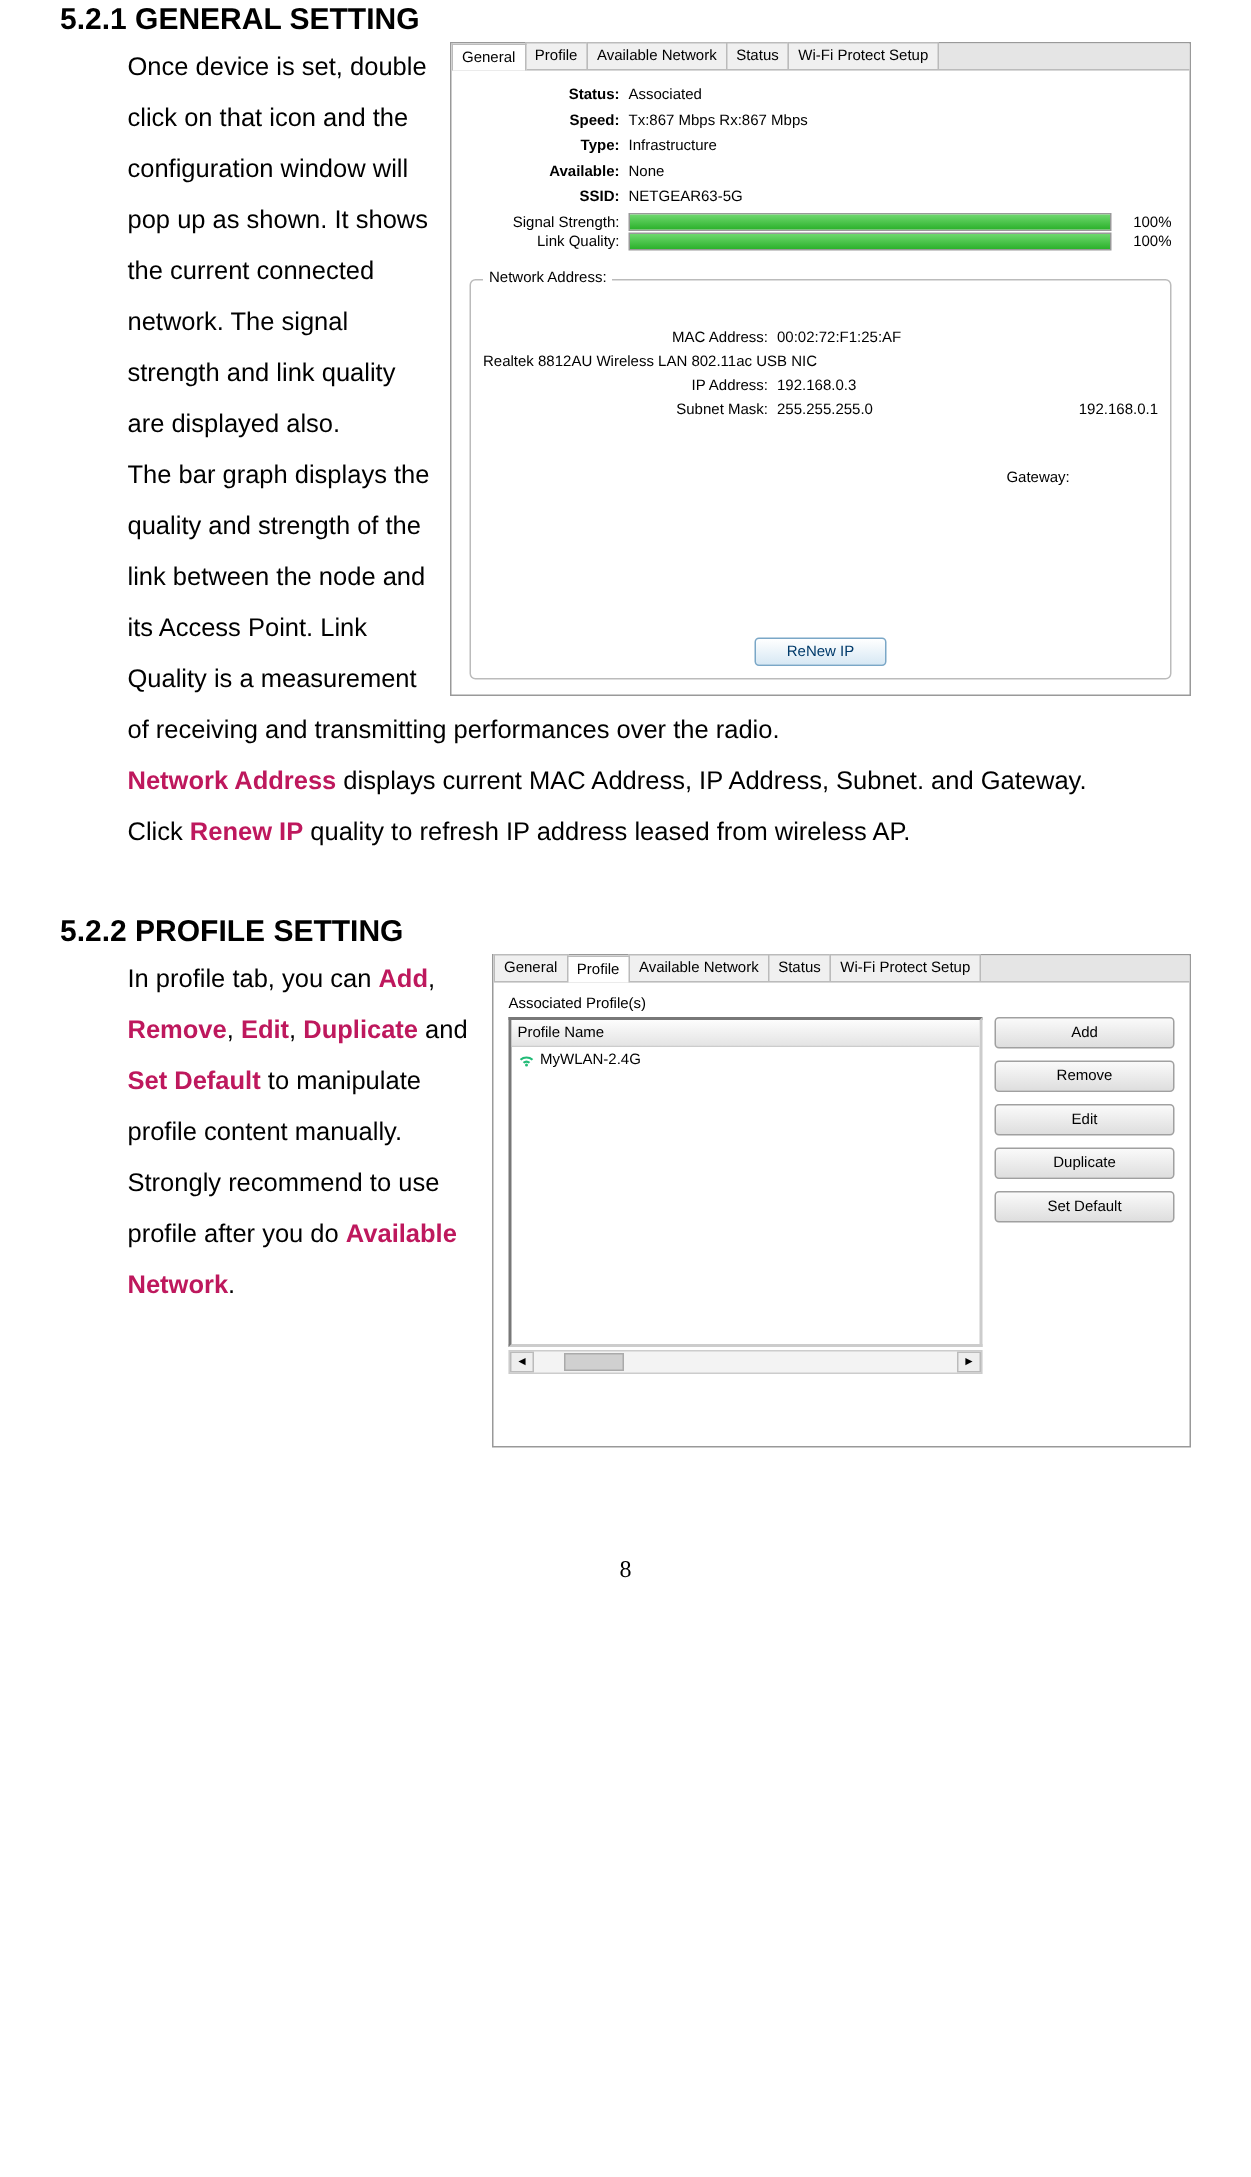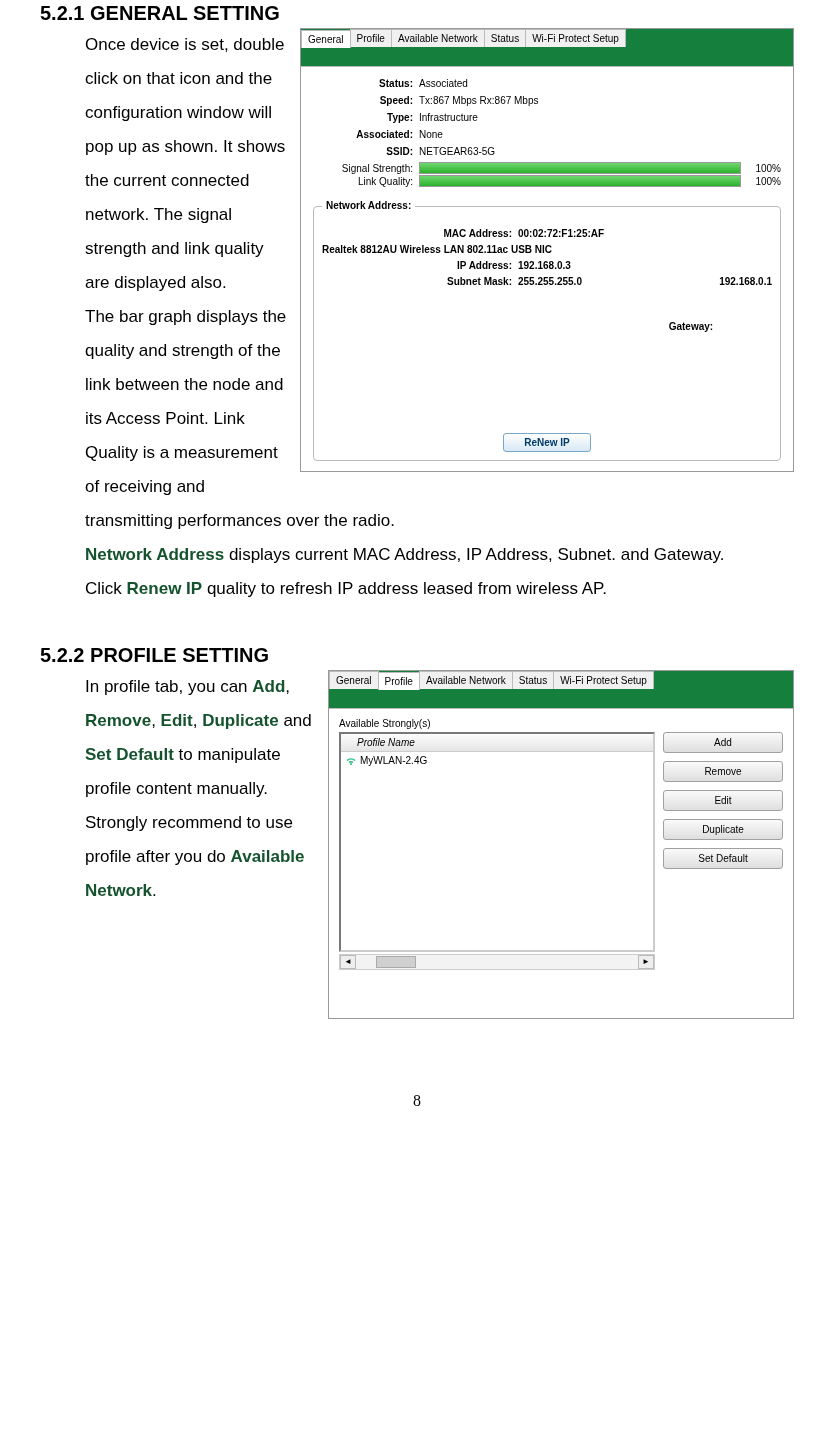--- a/index.html
+++ b/index.html
@@ -13,53 +13,53 @@
     padding: 0 40px 20px 40px;
   }
   .heading {
     font-weight: bold;
     font-size: 20px;
     margin: 0 0 2px 0;
     line-height: 1.3;
   }
   .section { display: flow-root; margin-bottom: 20px; }
   .body-text { margin-left: 45px; }
-  .blue-bold { color: #14532d; font-weight: bold; }
+  .blue-bold { color: #be185d; font-weight: bold; }
   .figure {
     float: right;
     border: 1px solid #999;
     background: #fff;
     font-family: Tahoma, Arial, sans-serif;
     font-size: 10px;
     line-height: 1.3;
     color: #000;
   }
   .fig1 { width: 494px; margin: 0 0 6px 8px; }
   .fig2 { width: 466px; margin: 0 0 6px 8px; }
-  .tabs { display: flex; border-bottom: 1px solid #bbb; height: 38px; align-items: flex-start; background: #15803d; }
+  .tabs { display: flex; border-bottom: 1px solid #bbb; height: 18px; align-items: flex-end; background: #e5e5e5; }
   .tab {
     padding: 2px 6px;
     border: 1px solid #bbb;
     border-bottom: none;
     margin-right: -1px;
     background: #f0f0f0;
     cursor: default;
     white-space: nowrap;
   }
   .tab.active { background: #fff; position: relative; top: 1px; }
   .panel { padding: 10px 12px; }
   .kv { display: flex; margin-bottom: 4px; }
   .kv .k { width: 100px; text-align: right; margin-right: 6px; font-weight: bold; }
   .kv .v { }
   .bar-row { display: flex; align-items: flex-start; margin-bottom: 0; }
   .bar-row .k { width: 100px; text-align: right; margin-right: 6px; }
   .bar-track { flex: 1; height: 12px; border: 1px solid #999; background: #fff; margin-right: 6px; position: relative; }
   .bar-fill { height: 100%; background: linear-gradient(to bottom, #6fd86f, #2bb12b); }
   .pct { width: 34px; text-align: right; }
-  .addr-box { border: 1px solid #bbb; border-radius: 4px; margin-top: 18px; padding-top: 12px; position: relative; font-weight: bold; }
+  .addr-box { border: 1px solid #bbb; border-radius: 4px; margin-top: 18px; padding-top: 24px; position: relative; }
   .addr-box .box-title { position: absolute; top: -8px; left: 8px; background: #fff; padding: 0 4px; color: #000; }
   .addr-grid { padding: 8px; }
   .addr-row { display: flex; margin-bottom: 3px; }
   .addr-row .ak { width: 190px; text-align: right; margin-right: 6px; }
   .addr-row .gk { text-align: left; }
   .addr-row .av { }
   .addr-row .g { margin-left: auto; display: flex; }
   .addr-row .g .ak2 { margin-right: 6px; margin-top: 45px; }
   .renew-wrap { text-align: center; margin-top: 100px; }
   .btn {
@@ -78,22 +78,21 @@
   .profile-list-wrap { flex: 1; }
   .profile-list {
     border: 2px inset #ccc;
     height: 220px;
     background: #fff;
     overflow: hidden;
   }
   .list-head {
     background: linear-gradient(to bottom,#fdfdfd,#e4e4e4);
     border-bottom: 1px solid #ccc;
-    padding: 2px 16px;
-    font-style: italic;
+    padding: 2px 4px;
   }
   .list-item { display: flex; align-items: center; padding: 2px 4px; gap: 3px; }
   .wifi-ico { width: 12px; height: 12px; display: inline-block; }
   .wifi-ico svg { width: 12px; height: 12px; display: block; }
   .button-col { width: 120px; display: flex; flex-direction: column; gap: 8px; }
   .btn2 {
     border: 1px solid #a0a0a0;
     background: linear-gradient(to bottom,#fafafa,#dedede);
     padding: 3px 0;
     text-align: center;
@@ -127,21 +126,21 @@
         </div>
       <div class="kv">
           <span class="k">Speed:</span>
           <span class="v">Tx:867 Mbps Rx:867 Mbps</span>
         </div>
       <div class="kv">
           <span class="k">Type:</span>
           <span class="v">Infrastructure</span>
         </div>
       <div class="kv">
-          <span class="k">Associated:</span>
+          <span class="k">Available:</span>
           <span class="v">None</span>
         </div>
       <div class="kv">
           <span class="k">SSID:</span>
           <span class="v">NETGEAR63-5G</span>
         </div>
       <div class="bar-row">
         <span class="k">Signal Strength:</span>
         <div class="bar-track">
             <div class="bar-fill" style="width:100%"></div>
@@ -199,21 +198,21 @@
 
   <div class="figure fig2">
     <div class="tabs">
       <div class="tab">General</div>
       <div class="tab active">Profile</div>
       <div class="tab">Available Network</div>
       <div class="tab">Status</div>
       <div class="tab">Wi-Fi Protect Setup</div>
     </div>
     <div class="panel2">
-      <div class="avail-label">Available Strongly(s)</div>
+      <div class="avail-label">Associated Profile(s)</div>
       <div class="profile-body">
         <div class="profile-list-wrap">
           <div class="profile-list">
             <div class="list-head">Profile Name</div>
             <div class="list-item">
               <span class="wifi-ico">
                 <svg viewBox="0 0 24 24">
                     <path fill="#2b7" d="M12 20a2 2 0 100-4 2 2 0 000 4zm-5-6a8 8 0 0110 0l-2 2a5 5 0 00-6 0zm-4-4a14 14 0 0118 0l-2 2a11 11 0 00-14 0z"></path>
                   </svg>
               </span>

